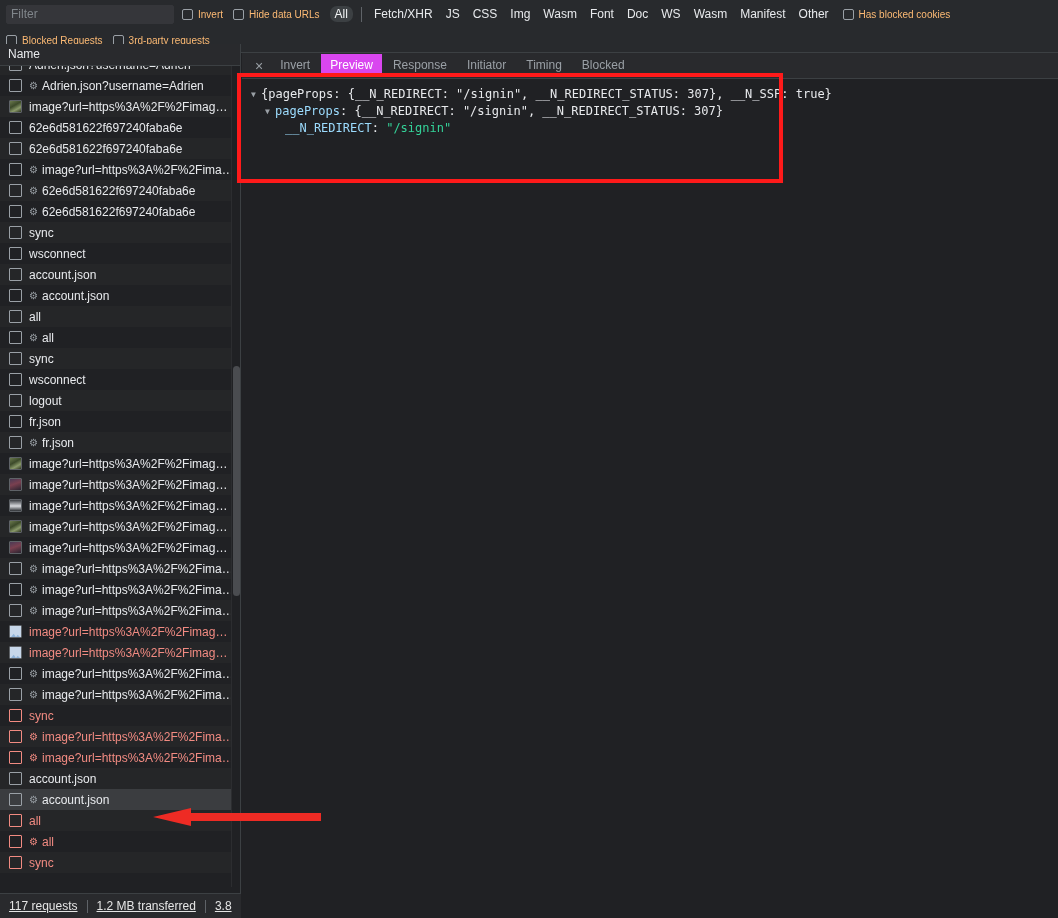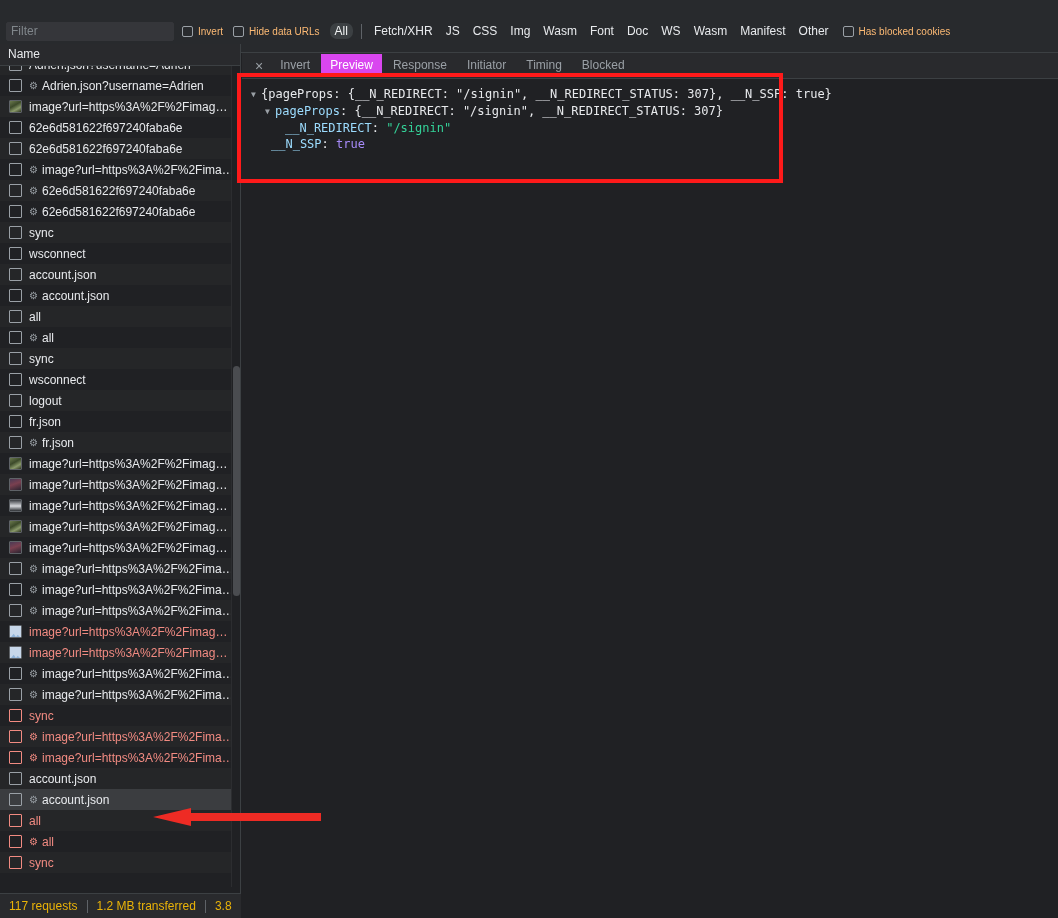--- a/index.html
+++ b/index.html
@@ -15,21 +15,21 @@
   
   #toolbar {
     position: absolute; left: 0; top: 0; width: 1058px; height: 53px;
     background: #282a2d;
     border-bottom: 1px solid #3c4043;
   }
   .tb-row {
     display: flex; align-items: center;
     height: 26px; padding: 0 6px;
   }
-  .tb-row.r1 { margin-top: 18px; }
+  .tb-row.r1 { margin-top: 1px; }
   .filter-input {
     width: 168px; height: 19px;
     background: #35363a;
     border: 1px solid #35363a;
     border-radius: 2px;
     color: #9aa0a6;
     font-family: "Liberation Sans", sans-serif;
     font-size: 12px;
     padding: 0 4px;
     outline: none;
@@ -137,21 +137,21 @@
   }
 
   
   #statusbar {
     position: absolute; left: 0; bottom: 0;
     width: 241px; height: 25px;
     background: #292a2d;
     border-top: 1px solid #3c4043;
     display: flex; align-items: center;
     padding-left: 9px;
-    font-size: 12px; color: #eab308;
+    font-size: 12px; color: #e5e5e5; text-decoration: underline;
   }
   .st-item { white-space: nowrap; }
   .st-sep { width: 1px; height: 13px; background: #5f6368; margin: 0 9px; }
 
   
   #detail {
     position: absolute; left: 242px; top: 53px;
     width: 816px; height: 865px;
     background: #202124;
   }
@@ -477,21 +477,20 @@
 
   <div id="preview-body">
 
     <div class="jline"><span class="tri">▼</span><span class="punc">{pageProps: {</span><span class="k-plain">__N_REDIRECT</span><span class="punc">: </span><span class="punc">"/signin"</span><span class="punc">, </span><span class="k-plain">__N_REDIRECT_STATUS</span><span class="punc">: </span><span class="punc">307</span><span class="punc">}, </span><span class="k-plain">__N_SSP</span><span class="punc">: </span><span class="punc">true</span><span class="punc">}</span></div>
 
     <div class="jline" style="padding-left:14px"><span class="tri">▼</span><span class="k-prop">pageProps</span><span class="punc">: </span><span class="punc">{</span><span class="k-plain">__N_REDIRECT</span><span class="punc">: </span><span class="punc">"/signin"</span><span class="punc">, </span><span class="k-plain">__N_REDIRECT_STATUS</span><span class="punc">: </span><span class="punc">307</span><span class="punc">}</span></div>
 
     <div class="jline" style="padding-left:34px"><span class="k-prop">__N_REDIRECT</span><span class="punc">: </span><span class="v-str">"/signin"</span></div>
 
 
-    <div class="jline" style="padding-left:20px"><span class="k-prop">__N_SSP</span><span class="punc">: </span><span class="v-bool">true</span></div>
 
   </div>
 </div>
 
 <div id="redbox"></div>
 <svg id="arrow" viewBox="0 0 168 18">
   <polygon points="0,9 38,0 38,5 168,5 168,13 38,13 38,18" fill="#ee2b24"></polygon>
 </svg>
 
 </body></html>

